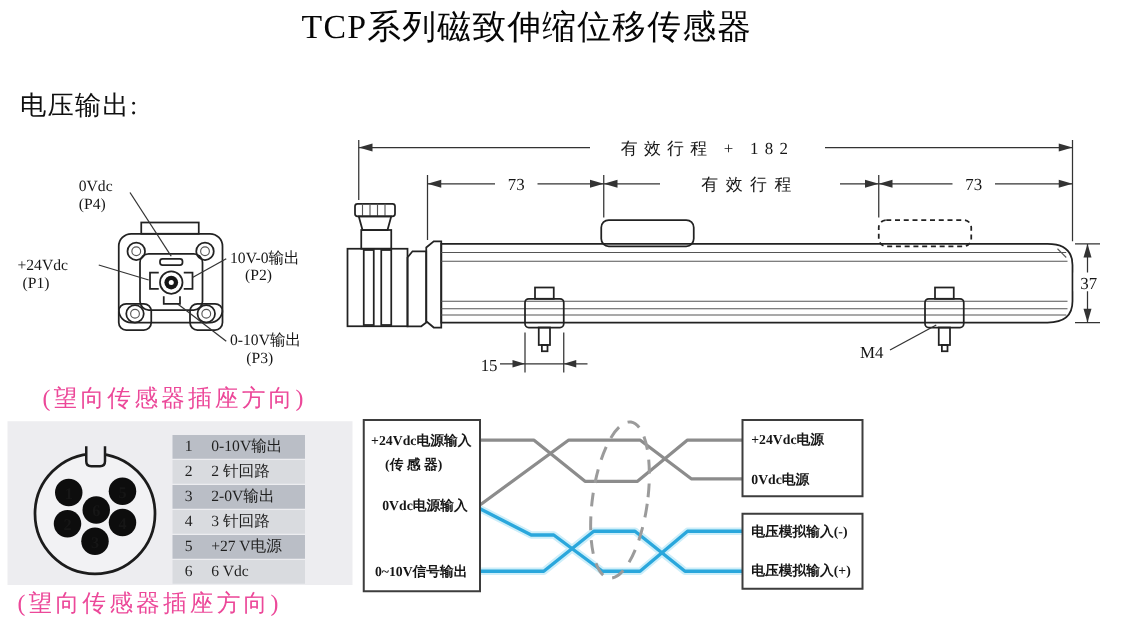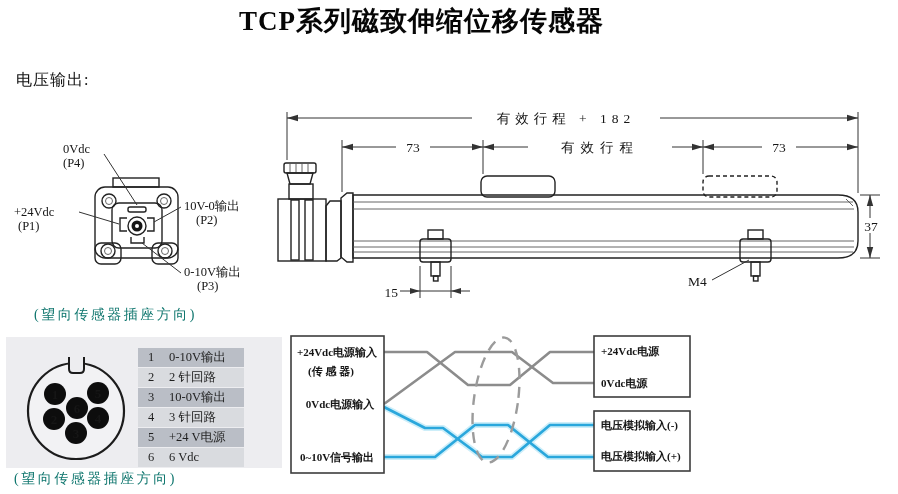--- a/index.html
+++ b/index.html
@@ -1,22 +1,22 @@
 <!DOCTYPE html>
 <html><head>
 <meta charset="utf-8">
 <style>
   html,body{margin:0;padding:0;background:#ffffff;}
   #page{position:relative;width:898px;height:494px;background:#ffffff;overflow:hidden;
         font-family:"Liberation Serif","DejaVu Serif",serif;color:#111;}
   .abs{position:absolute;}
-  #title{top:3px;left:0;width:843px;text-align:center;font-size:27px;font-weight:700;
+  #title{top:3px;left:0;width:843px;text-align:center;font-size:27px;font-weight:400;
          letter-spacing:1px;color:#060606;}
-  #section-label{top:70px;left:16px;font-size:16px;letter-spacing:1px;color:#101010;}
-  .caption{font-size:14px;letter-spacing:2.5px;color:#0f766e;white-space:nowrap;}
+  #section-label{top:70px;left:16px;font-size:21px;letter-spacing:1px;color:#101010;}
+  .caption{font-size:19px;letter-spacing:2.5px;color:#ec4899;white-space:nowrap;}
   #caption-face{top:306px;left:34px;}
   #caption-round{top:470px;left:14px;}
   #gray-wash{top:337px;left:6px;width:276px;height:131px;background:#ededf0;}
   
   #pin-table{top:348px;left:138px;width:106px;}
   .trow{display:flex;height:19px;margin-bottom:1px;align-items:center;
         font-size:12.5px;color:#1f1f1f;}
   .trow.dark{background:#babec6;}
   .trow.light{background:#d9dbdf;}
   .pin-cell{width:26px;text-align:center;flex:none;}
@@ -184,29 +184,29 @@
     <div class="trow dark">
       <span class="pin-cell">1</span>
       <span class="desc-cell">0-10V输出</span>
     </div>
     <div class="trow light">
       <span class="pin-cell">2</span>
       <span class="desc-cell">2 针回路</span>
     </div>
     <div class="trow dark">
       <span class="pin-cell">3</span>
-      <span class="desc-cell">10-0V输出</span>
+      <span class="desc-cell">2-0V输出</span>
     </div>
     <div class="trow light">
       <span class="pin-cell">4</span>
       <span class="desc-cell">3 针回路</span>
     </div>
     <div class="trow dark">
       <span class="pin-cell">5</span>
-      <span class="desc-cell">+24 V电源</span>
+      <span class="desc-cell">+27 V电源</span>
     </div>
     <div class="trow light">
       <span class="pin-cell">6</span>
       <span class="desc-cell">6 Vdc</span>
     </div>
   </div>
   <div id="caption-round" class="abs caption">(望向传感器插座方向)</div>
 
   <svg class="abs" style="left:285px;top:332px" width="412" height="160" viewBox="285 332 412 160">
     <g fill="none" stroke="#8c8c8c" stroke-width="2.6" stroke-linejoin="round">

